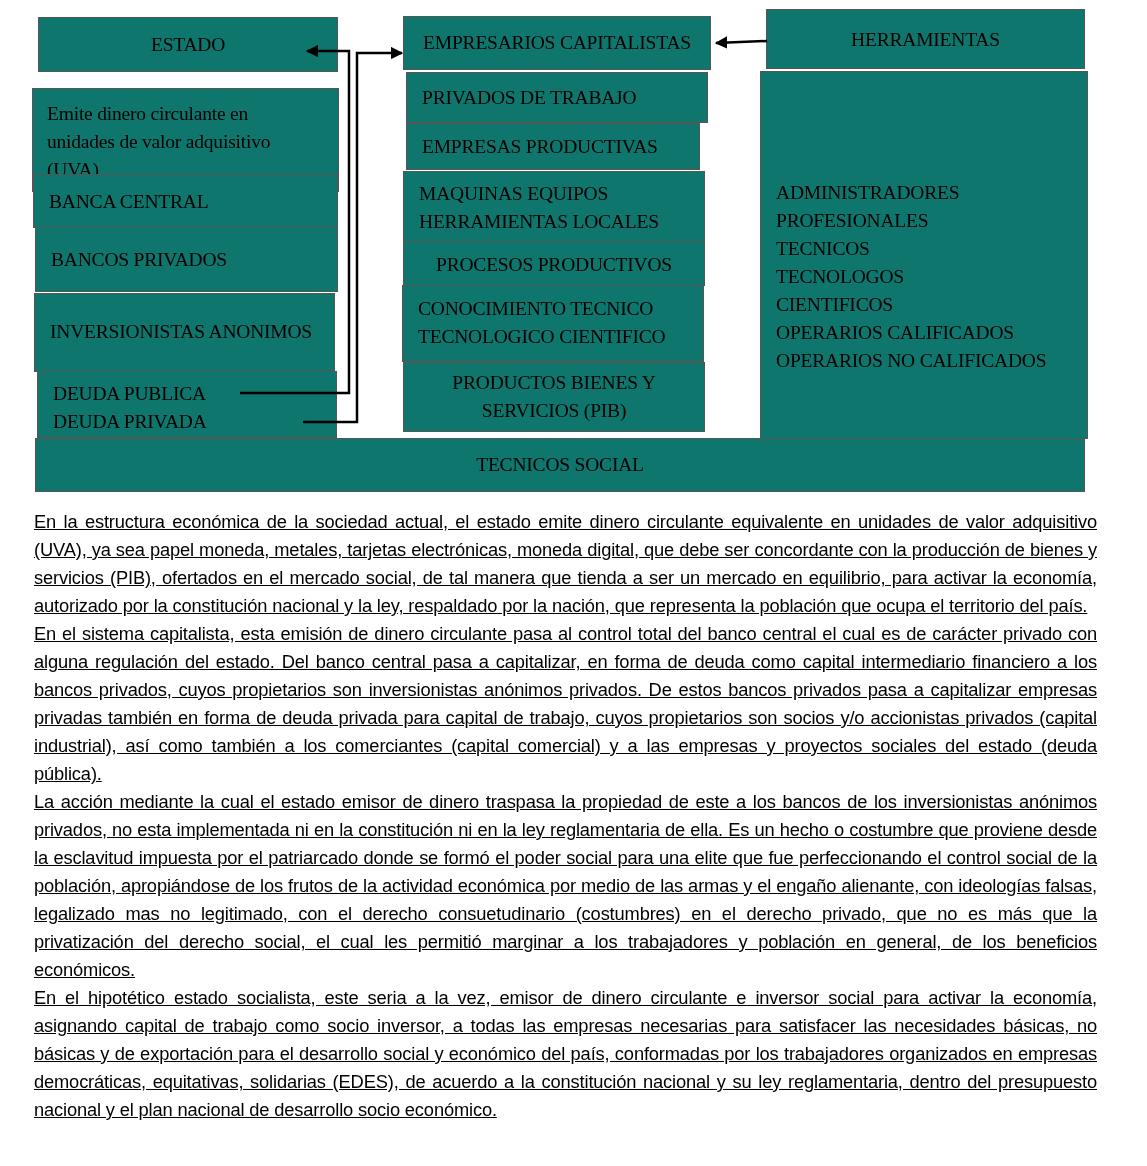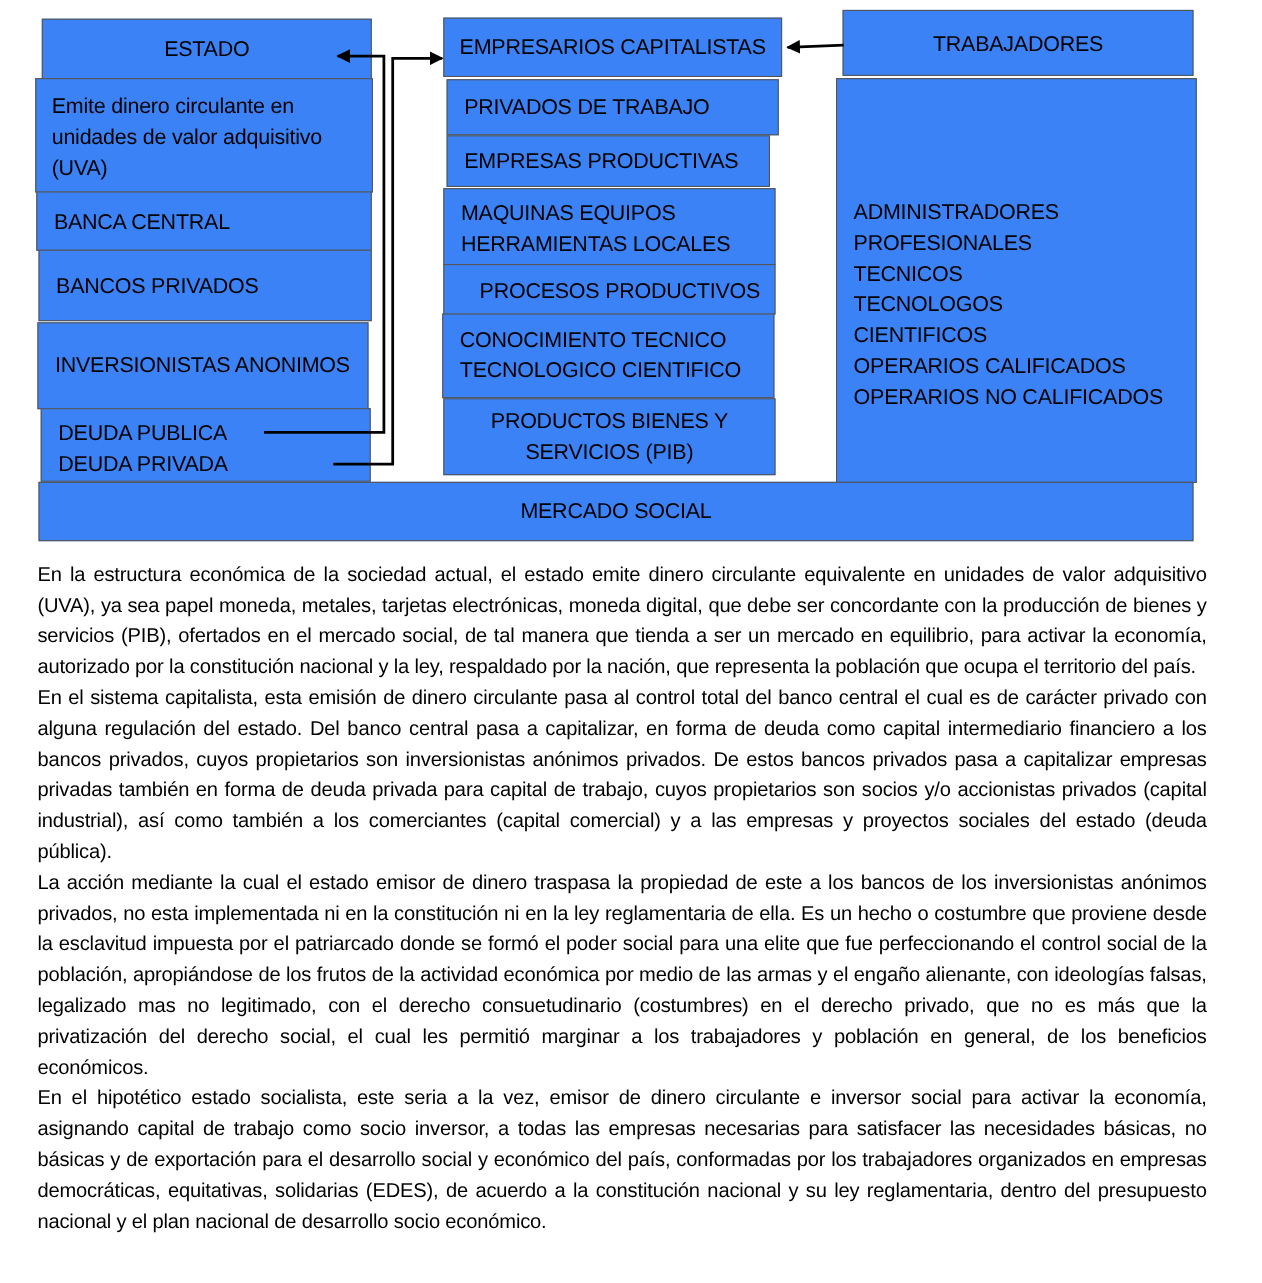--- a/index.html
+++ b/index.html
@@ -1,32 +1,32 @@
 <!DOCTYPE html>
 <html><head>
   <meta charset="utf-8">
   <style>
     html, body { margin: 0; padding: 0; background: #ffffff; }
     body { width: 1147px; height: 1166px; position: relative; overflow: hidden;
            font-family: "Liberation Sans", "DejaVu Sans", sans-serif; color: #000; }
-    .box { position: absolute; box-sizing: border-box; border: 1.5px solid #555; background: #3b82f6; }
+    .box { position: absolute; box-sizing: border-box; border: 1.5px solid #555; background: #0f766e; font-family: Liberation Serif, serif; }
     .box .lbl { position: absolute; font-size: 19.5px; line-height: 28px; white-space: pre-line; letter-spacing: -0.2px; }
     .center { text-align: center; left: 0; right: 0; }
     svg.connectors { position: absolute; left: 0; top: 0; pointer-events: none; }
     .text-block { position: absolute; left: 34px; top: 508px; width: 1063px;
-                  font-size: 18.3px; line-height: 28px; text-align: justify; letter-spacing: -0.15px; }
+                  font-size: 18.3px; line-height: 28px; text-align: justify; letter-spacing: -0.15px; text-decoration: underline; }
     .text-block p { margin: 0; }
   </style>
 </head>
 <body>
 
 <div class="box" style="left:38px;top:17px;width:300px;height:55px;">
   <div class="lbl center" style="top:13px;">ESTADO</div>
 </div>
-<div class="box" style="left:32px;top:71px;width:307px;height:104px;">
+<div class="box" style="left:32px;top:88px;width:307px;height:104px;">
   <div class="lbl" style="left:14px;top:11px;">Emite dinero circulante en
 unidades de valor adquisitivo
 (UVA)</div>
 </div>
 <div class="box" style="left:33px;top:174px;width:305px;height:54px;">
   <div class="lbl" style="left:15px;top:13px;">BANCA CENTRAL</div>
 </div>
 <div class="box" style="left:35px;top:227px;width:303px;height:65px;">
   <div class="lbl" style="left:15px;top:18px;">BANCOS PRIVADOS</div>
 </div>
@@ -57,34 +57,34 @@
 <div class="box" style="left:402px;top:285px;width:302px;height:77px;">
   <div class="lbl" style="left:15px;top:9px;">CONOCIMIENTO TECNICO
 TECNOLOGICO CIENTIFICO</div>
 </div>
 <div class="box" style="left:403px;top:362px;width:302px;height:70px;">
   <div class="lbl center" style="top:6px;">PRODUCTOS BIENES Y
 SERVICIOS (PIB)</div>
 </div>
 
 <div class="box" style="left:766px;top:9px;width:319px;height:60px;">
-  <div class="lbl center" style="top:16px;">TRABAJADORES</div>
+  <div class="lbl center" style="top:16px;">HERRAMIENTAS</div>
 </div>
 <div class="box" style="left:760px;top:71px;width:328px;height:368px;">
   <div class="lbl" style="left:15px;top:87px;margin-top:20px;">ADMINISTRADORES
 PROFESIONALES
 TECNICOS
 TECNOLOGOS
 CIENTIFICOS
 OPERARIOS CALIFICADOS
 OPERARIOS NO CALIFICADOS</div>
 </div>
 
 <div class="box" style="left:35px;top:438px;width:1050px;height:54px;">
-  <div class="lbl center" style="top:12px;">MERCADO SOCIAL</div>
+  <div class="lbl center" style="top:12px;">TECNICOS SOCIAL</div>
 </div>
 
 <svg class="connectors" width="1147" height="500">
   <defs>
     <marker id="ah" viewBox="0 0 10 10" refX="9" refY="5" markerWidth="5" markerHeight="5" orient="auto-start-reverse">
       <path d="M0,0 L10,5 L0,10 z" fill="#000"></path>
     </marker>
   </defs>
 
   <polyline points="240,393 349,393 349,51 307,51" fill="none" stroke="#000" stroke-width="2.5" marker-end="url(#ah)"></polyline>

